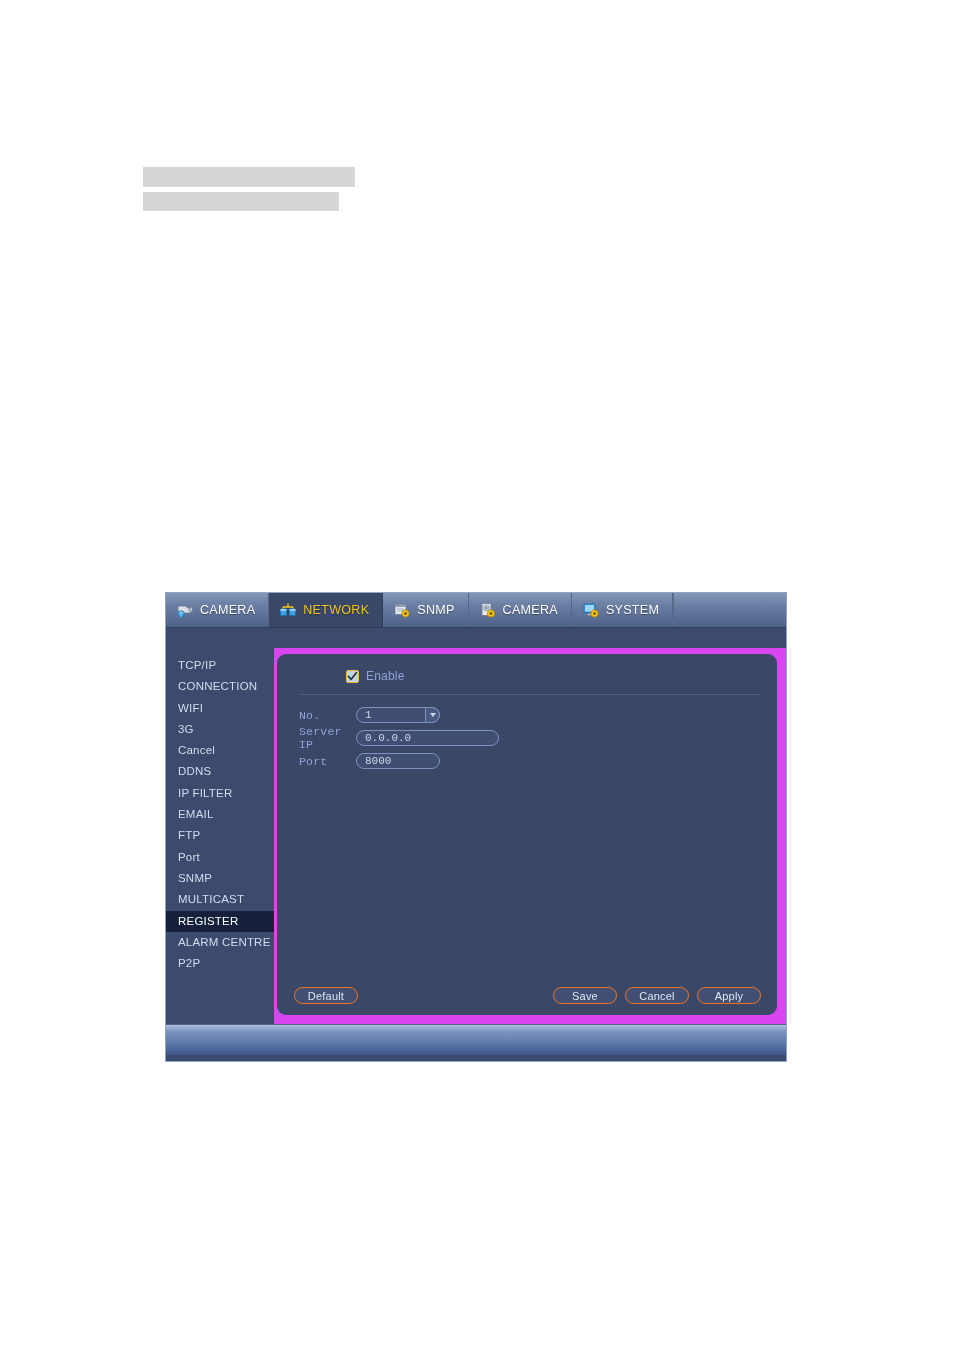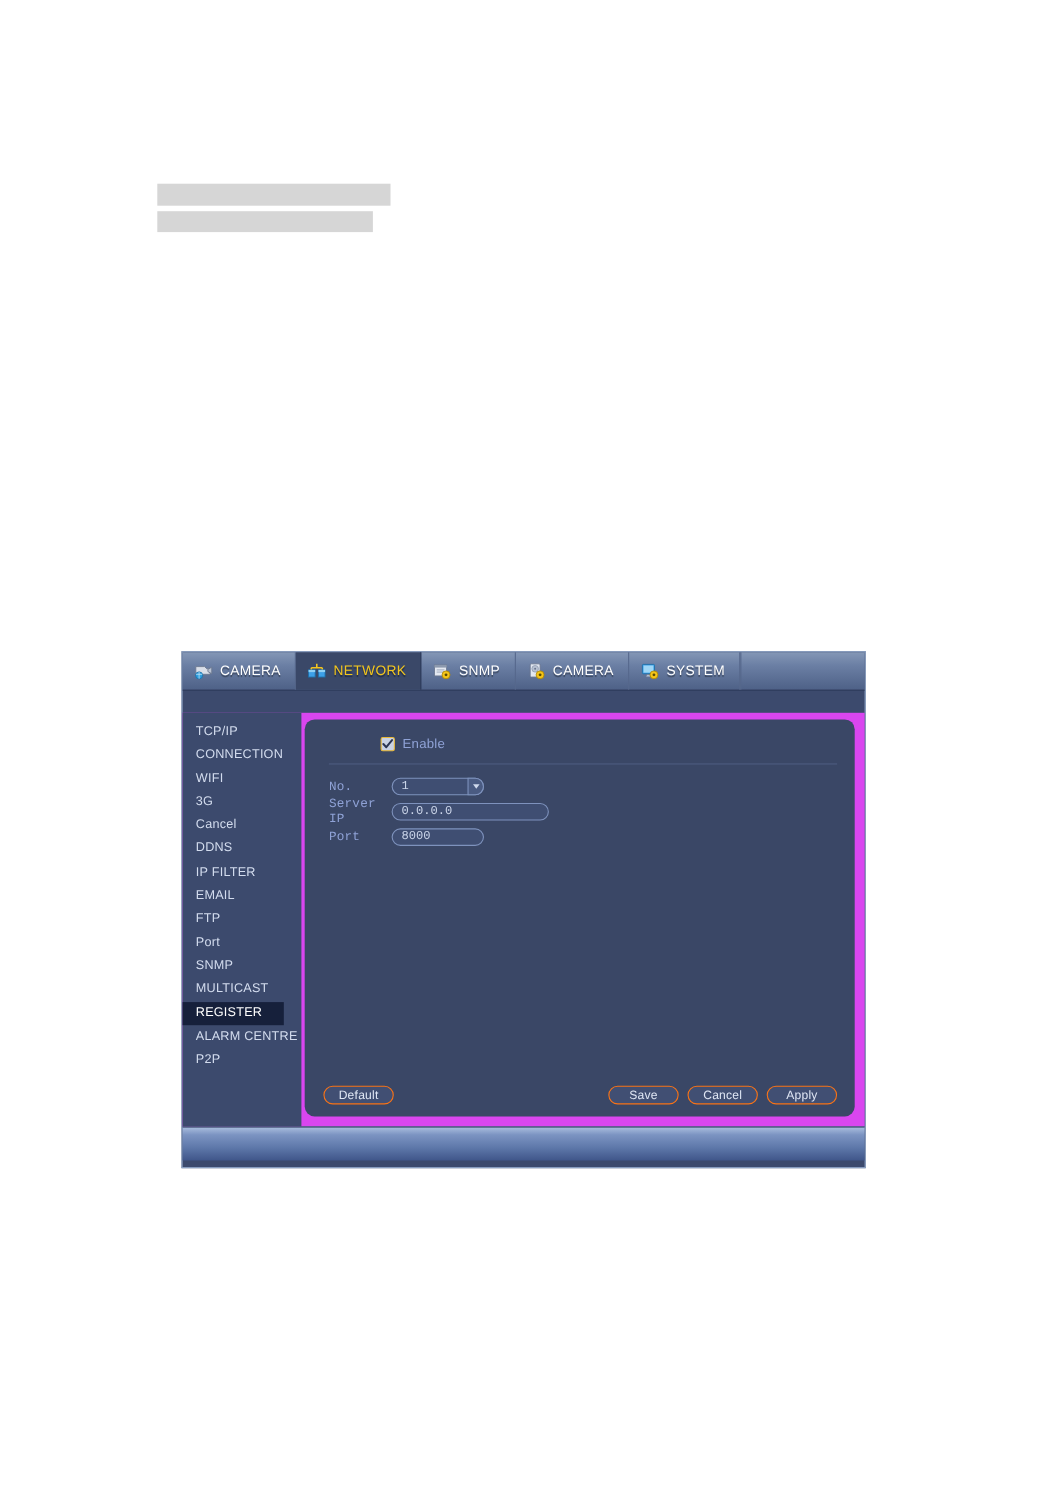--- a/index.html
+++ b/index.html
@@ -110,21 +110,21 @@
     padding-left: 12px;
     font-size: 11.5px;
     color: #d3dcee;
     letter-spacing: 0.2px;
     white-space: nowrap;
     box-sizing: border-box;
   }
   .side-item.selected {
     background: #16203b;
     color: #ffffff;
-    width: 92px;
+    width: 108px;
   }
 
   
   .content-wrap {
     flex: 1;
     padding: 6px 9px 9px 3px;
     box-sizing: border-box;
   }
   .content-panel {
     width: 100%;

